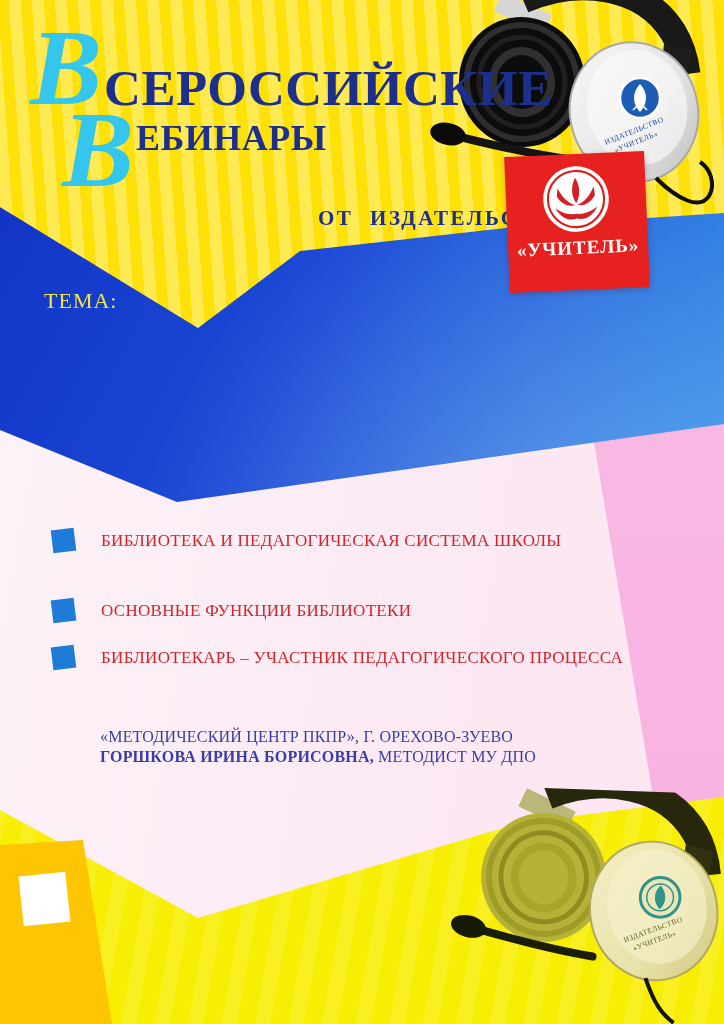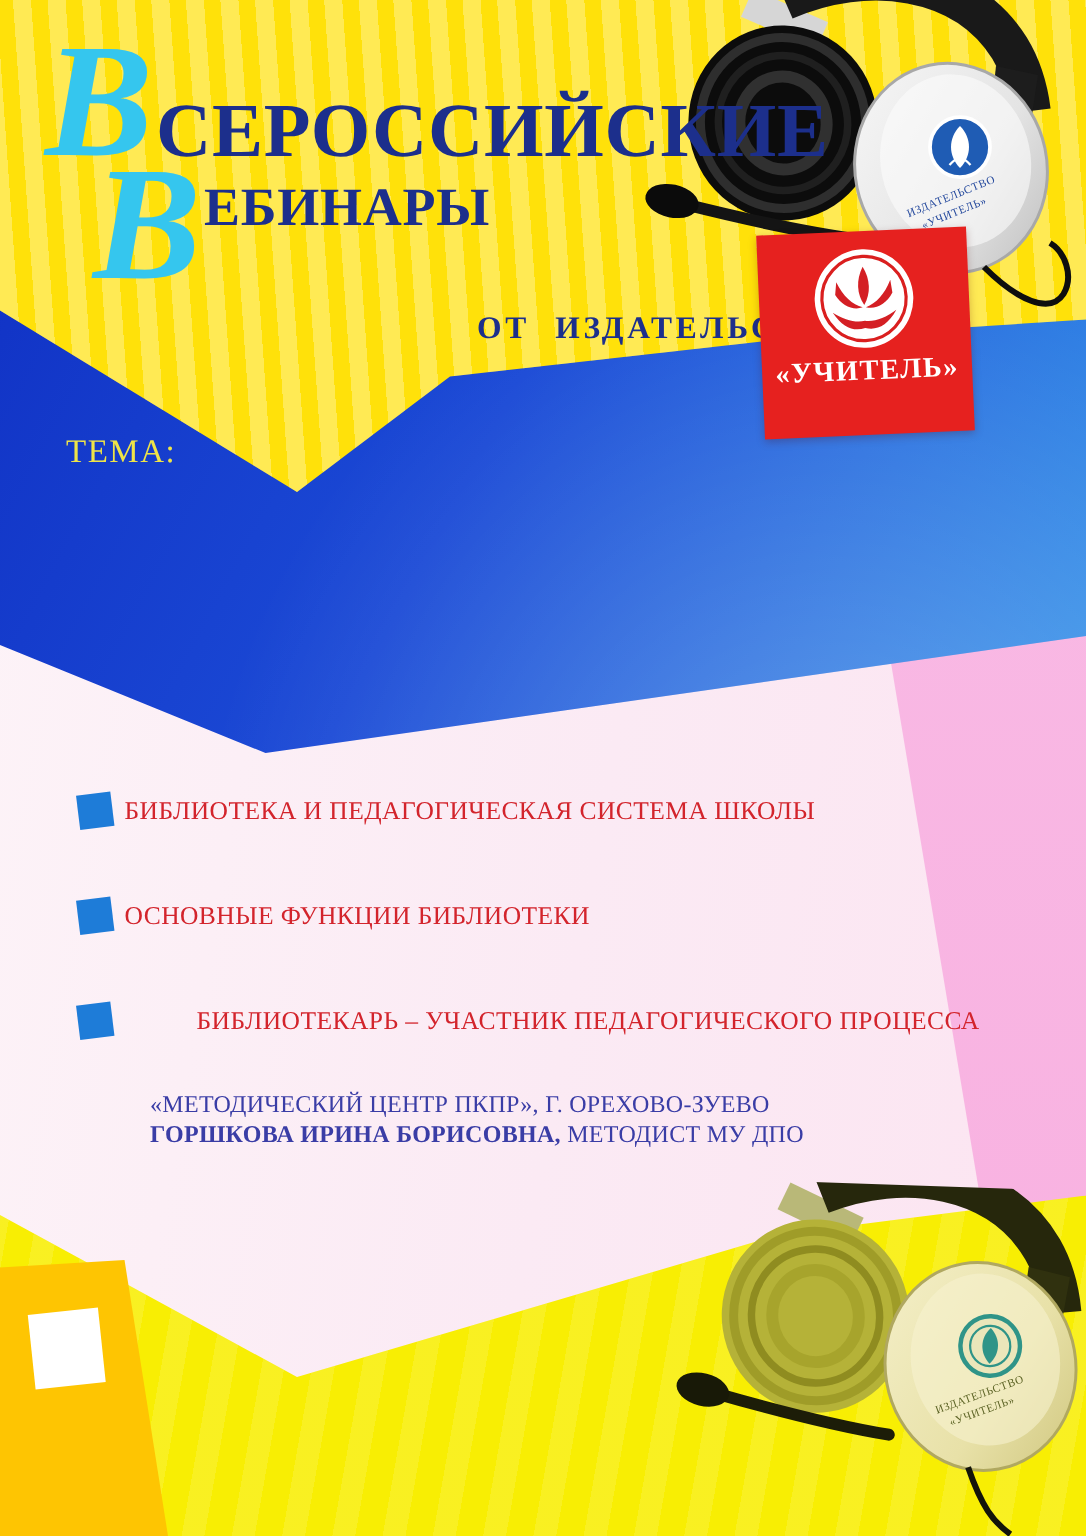--- a/index.html
+++ b/index.html
@@ -82,23 +82,23 @@
     white-space:pre-line; text-shadow:0 1px 2px rgba(0,0,50,0.35);
   }
 
   
   .agenda-row{position:absolute; left:52px; display:flex; align-items:center;}
   .bullet-square{
     width:23px; height:23px; background:#1e7cd8; transform:rotate(-7deg);
     flex:0 0 auto;
   }
   .agenda-label{
-    margin-left:8px; font-size:17px; color:#d3242c; letter-spacing:0.3px; white-space:nowrap;
-  }
-  .r0{top:529px;} .r1{top:599px;} .r2{top:669px;gap:48px;}
+    margin-left:26px; font-size:17px; color:#d3242c; letter-spacing:0.3px; white-space:nowrap;
+  }
+  .r0{top:529px;} .r1{top:599px;} .r2{top:646px;}
 
   
   .presenter{
     position:absolute; left:100px; top:727px; width:520px;
     font-size:16px; line-height:19.5px; color:#3a3da6; letter-spacing:0.2px;
   }
   .presenter .bold{font-weight:bold;}
 
   
   .headset-top{position:absolute; left:428px; top:-8px; width:300px; height:250px;}

